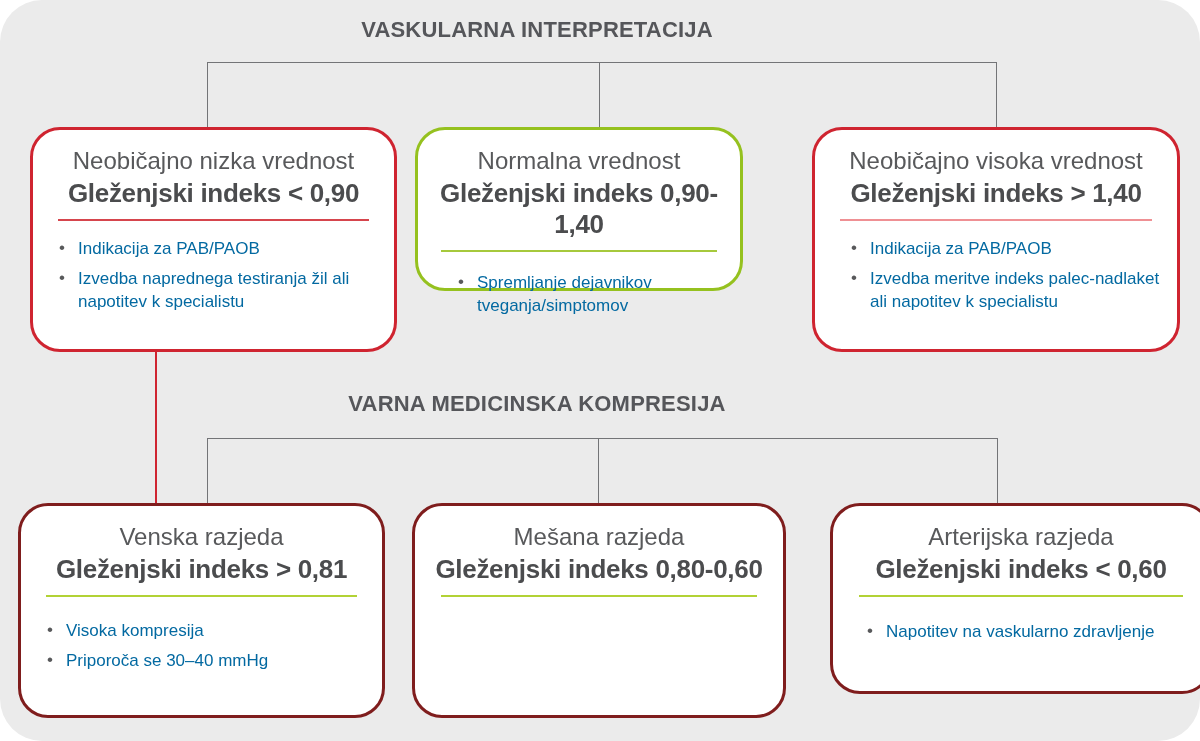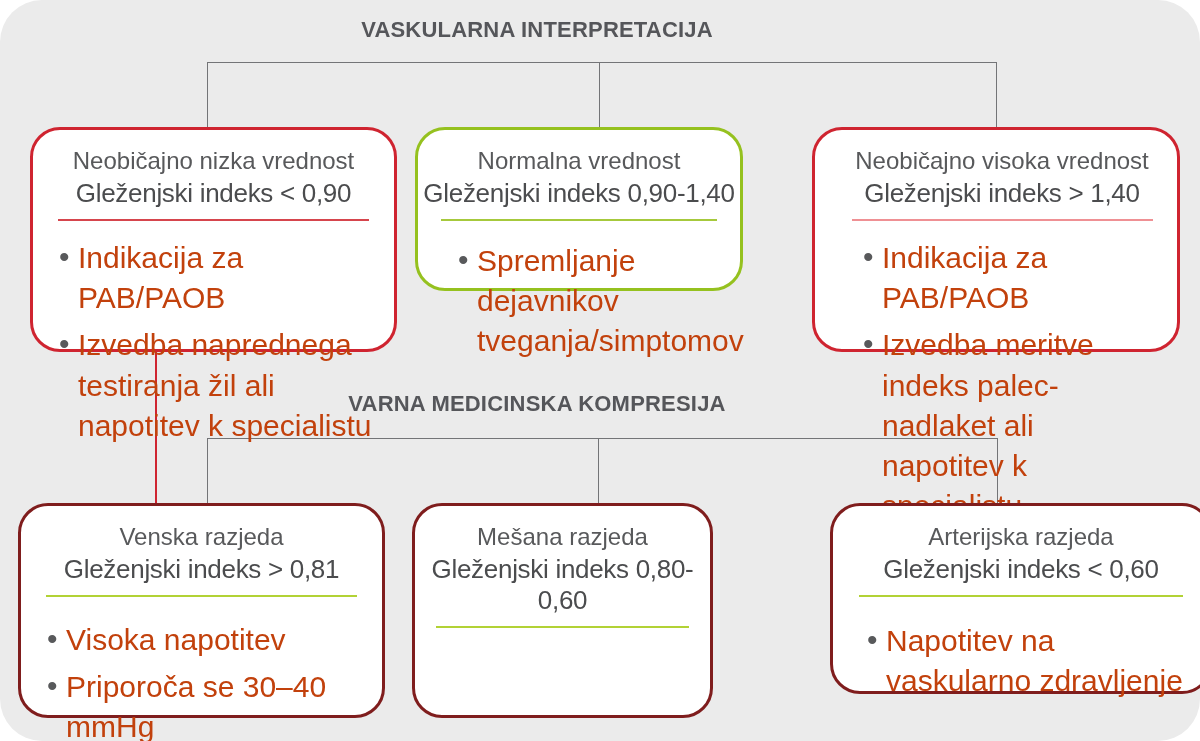--- a/index.html
+++ b/index.html
@@ -43,52 +43,52 @@
     box-sizing: border-box;
     background: #ffffff;
     border-radius: 30px;
     border: 3px solid #7f1d1d;
   }
   .box.red   { border-color: #cf2430; }
   .box.green { border-color: #95c11f; }
 
   .b1 { left: 30px;  top: 127px; width: 367px; height: 225px; }
   .b2 { left: 415px; top: 127px; width: 328px; height: 164px; }
-  .b3 { left: 812px; top: 127px; width: 368px; height: 225px; padding-left: 12px; }
+  .b3 { left: 812px; top: 127px; width: 368px; height: 225px; }
   .b4 { left: 18px;  top: 503px; width: 367px; height: 215px; }
-  .b5 { left: 412px; top: 503px; width: 301px; height: 215px; }
+  .b5 { left: 412px; top: 503px; width: 374px; height: 215px; }
   .b6 { left: 798px; top: 503px; width: 382px; height: 191px; margin-left: 32px; }
 
   .subtitle {
     margin-top: 17px;
     text-align: center;
     font-size: 24px;
     color: #58595b;
   }
   .heading {
     margin-top: 3px;
     text-align: center;
     font-size: 26px;
-    font-weight: 400;
+    font-weight: 700;
     letter-spacing: -0.3px;
     color: #4b4c4e;
   }
   .rule {
     height: 2px;
     width: 86%;
     margin: 10px auto 0 auto;
     background: #b2d235; 
   }
   ul.bullets {
     list-style: none;
     margin: 17px 14px 0 0;
     padding: 0;
-    font-size: 30px;
+    font-size: 17px;
     line-height: 1.34;
-    color: #c2410c;
+    color: #0369a1;
   }
   ul.bullets li {
     position: relative;
     padding-left: 19px;
     margin-bottom: 7px;
   }
   ul.bullets li::before {
     content: "\2022";
     position: absolute;
     left: 0;
@@ -150,21 +150,21 @@
         <li>Indikacija za PAB/PAOB</li>
         <li>Izvedba meritve indeks palec-nadlaket ali napotitev k specialistu</li>
       </ul>
   </div>
 
   <div class="box b4">
     <div class="subtitle">Venska razjeda</div>
     <div class="heading">Gleženjski indeks &gt; 0,81</div>
     <div class="rule" style="background: rgb(178, 210, 53);"></div>
     <ul class="bullets">
-        <li>Visoka napotitev</li>
+        <li>Visoka kompresija</li>
         <li>Priporoča se 30–40 mmHg</li>
       </ul>
   </div>
 
   <div class="box b5">
     <div class="subtitle">Mešana razjeda</div>
     <div class="heading">Gleženjski indeks 0,80-0,60</div>
     <div class="rule" style="background: rgb(178, 210, 53);"></div>
   </div>
 

